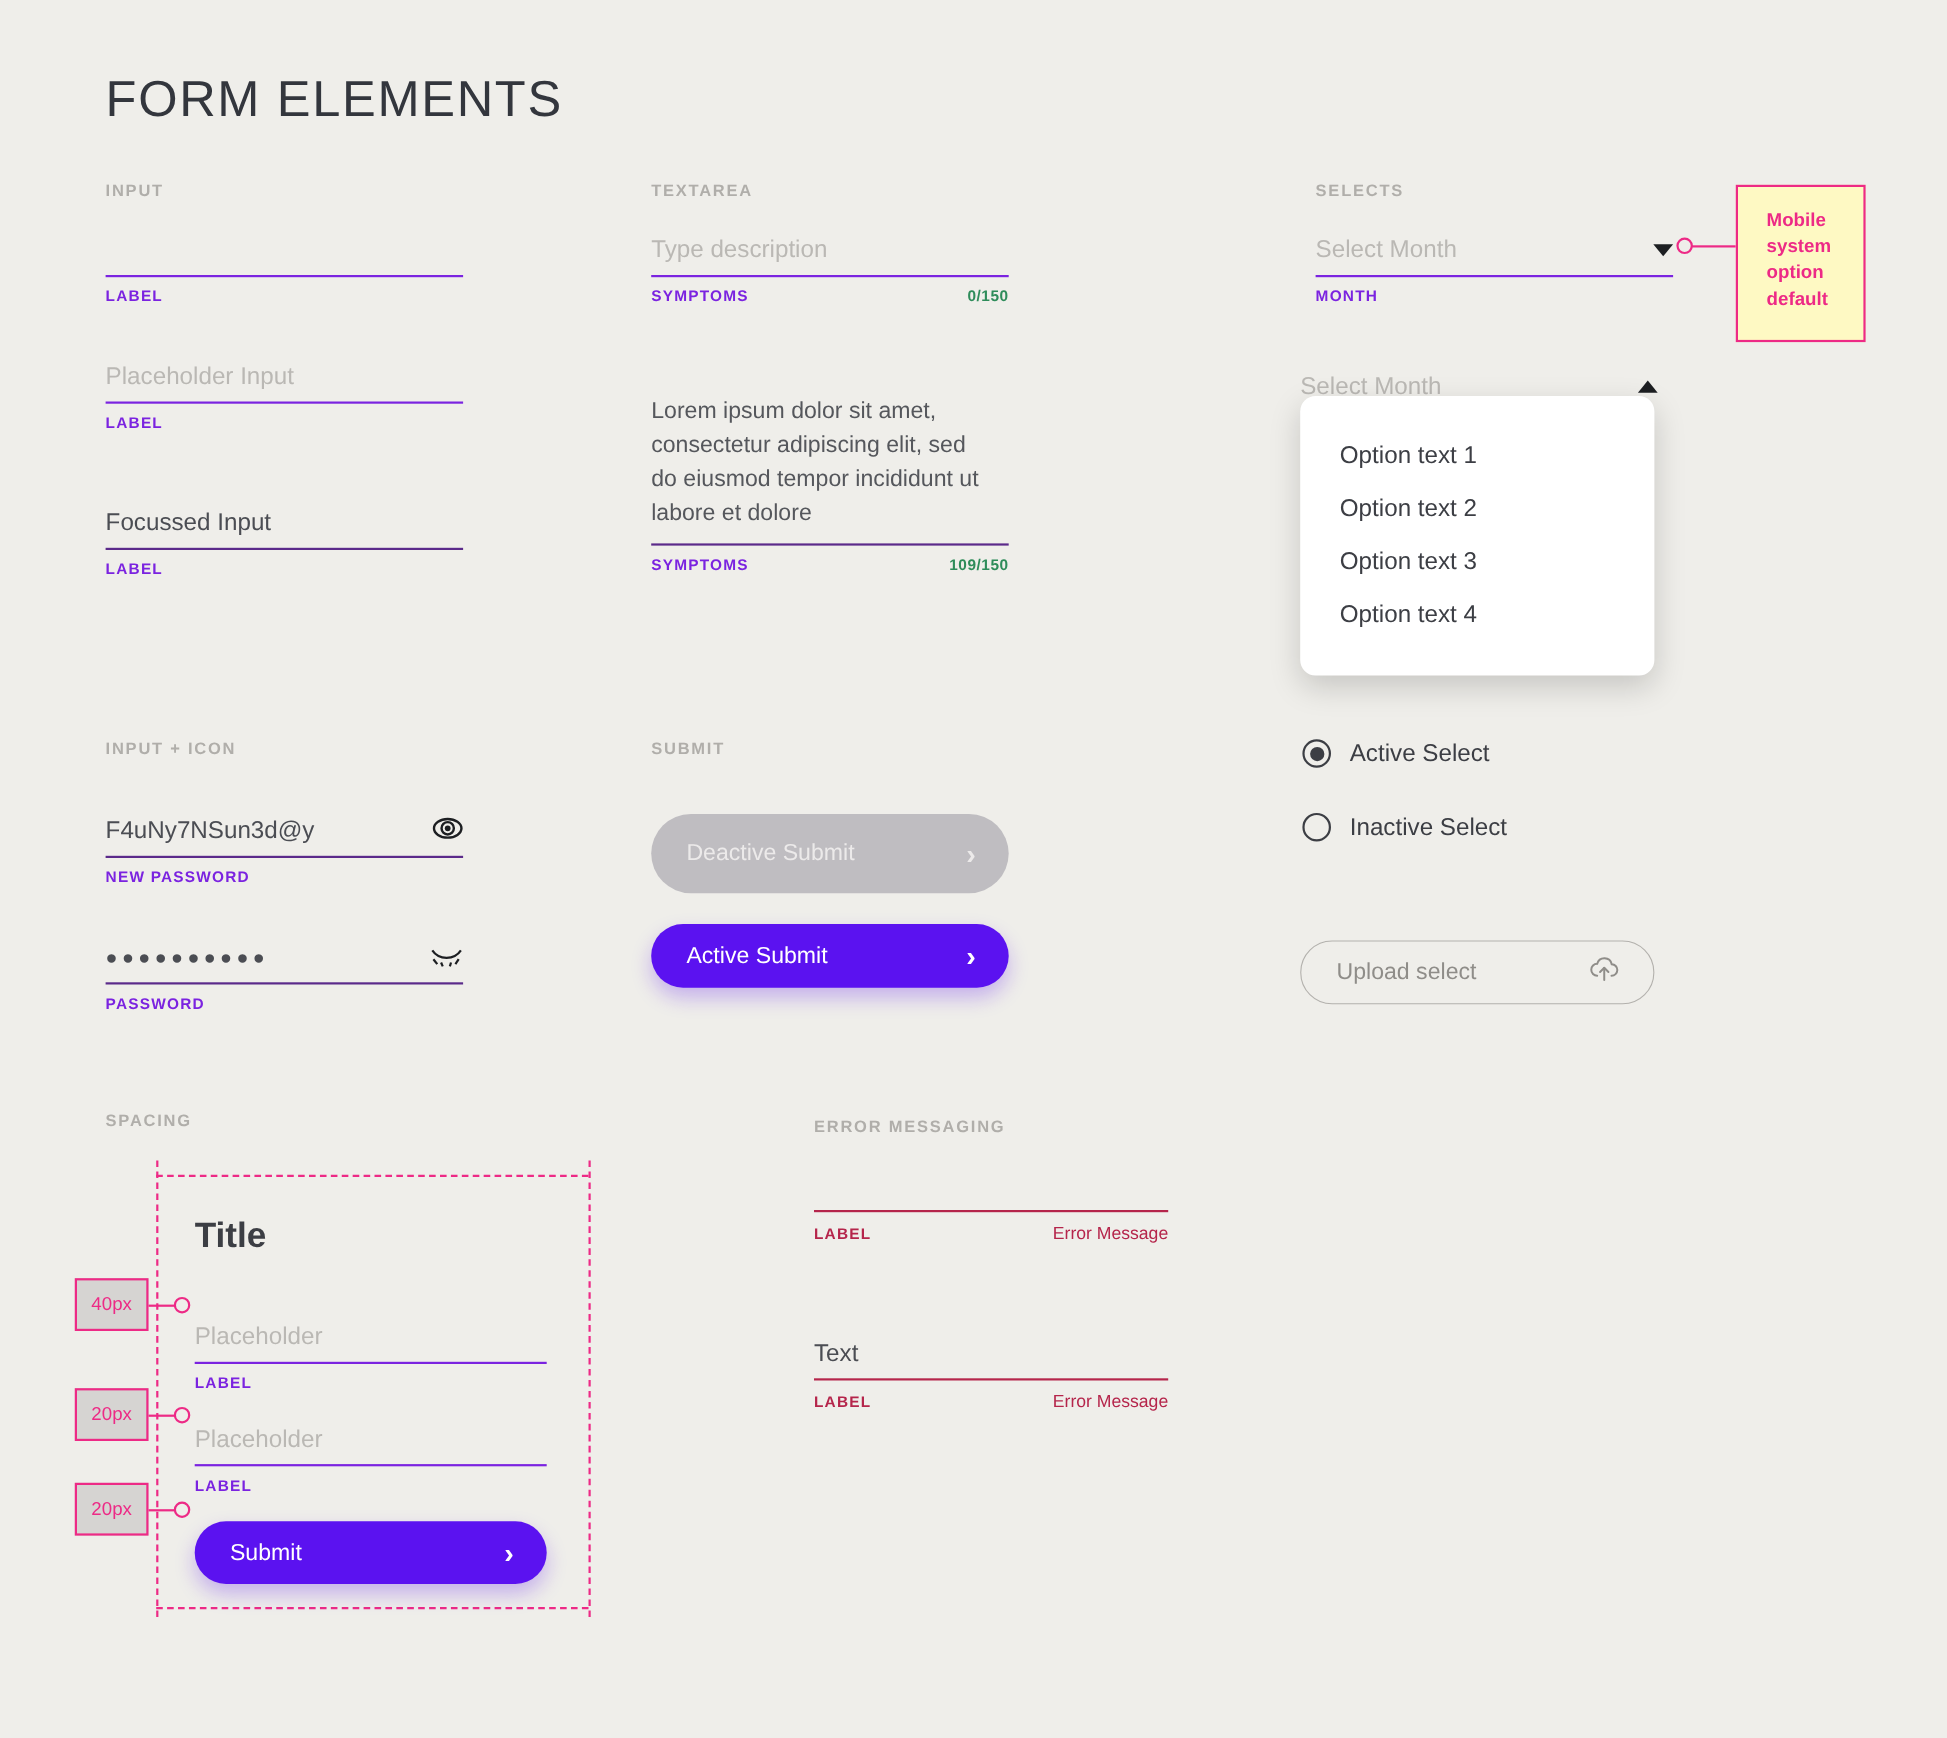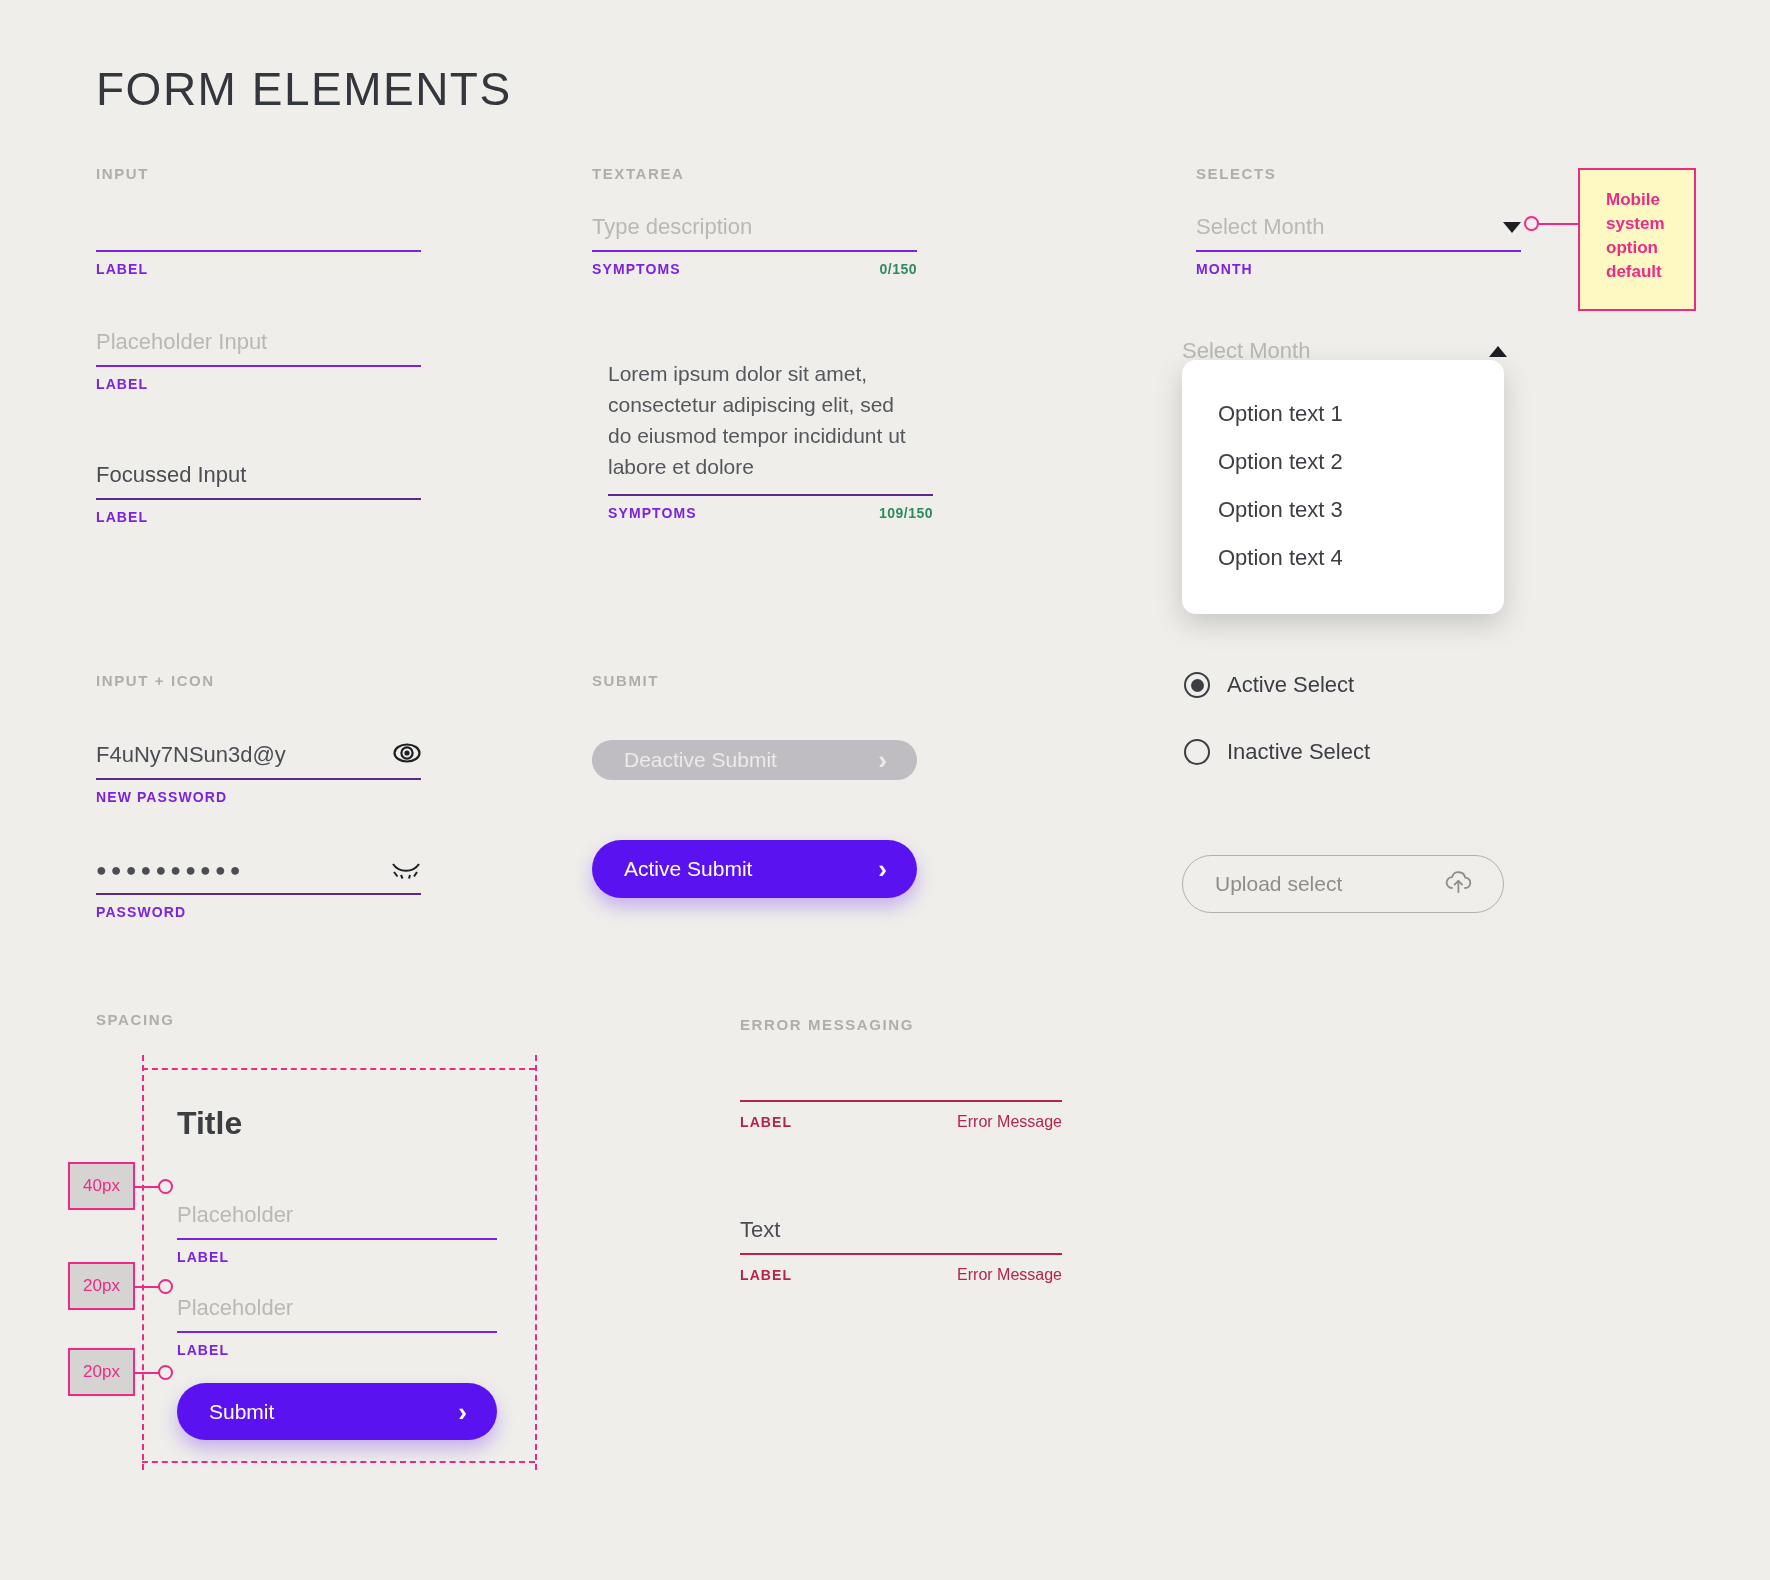--- a/index.html
+++ b/index.html
@@ -159,21 +159,21 @@
 
   <div class="field" style="left:592px;top:210px;width:325px">
     <div class="value ph">Type description</div>
     <div class="rule"></div>
     <div class="sub">
       <span class="sub-label">SYMPTOMS</span>
       <span class="counter">0/150</span>
     </div>
   </div>
 
-  <div class="field" style="left:608px;top:358px;width:325px">
+  <div class="field" style="left:592px;top:358px;width:325px">
     <div class="ta-text">Lorem ipsum dolor sit amet,
 consectetur adipiscing elit, sed
 do eiusmod tempor incididunt ut
 labore et dolore</div>
     <div class="rule dark" style="margin-top:12px"></div>
     <div class="sub">
       <span class="sub-label">SYMPTOMS</span>
       <span class="counter">109/150</span>
     </div>
   </div>
@@ -242,21 +242,21 @@
       </span>
     </div>
     <div class="rule dark"></div>
     <div class="sub">
         <span class="sub-label">PASSWORD</span>
       </div>
   </div>
 
   <div class="section-label" style="left:592px;top:672px">SUBMIT</div>
 
-  <div class="btn deactive" style="left:592px;top:740px;width:325px;height:40px">
+  <div class="btn deactive" style="left:592px;top:740px;width:325px;height:72px">
     <span>Deactive Submit</span>
     <span class="chev">›</span>
   </div>
 
   <div class="btn active" style="left:592px;top:840px;width:325px;height:58px">
     <span>Active Submit</span>
     <span class="chev">›</span>
   </div>
 
   <div class="radio-row" style="left:1184px;top:672px">

